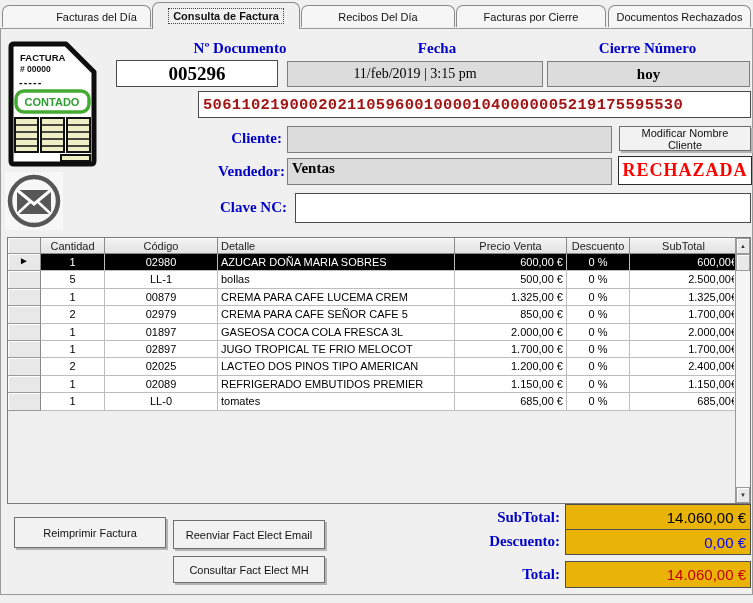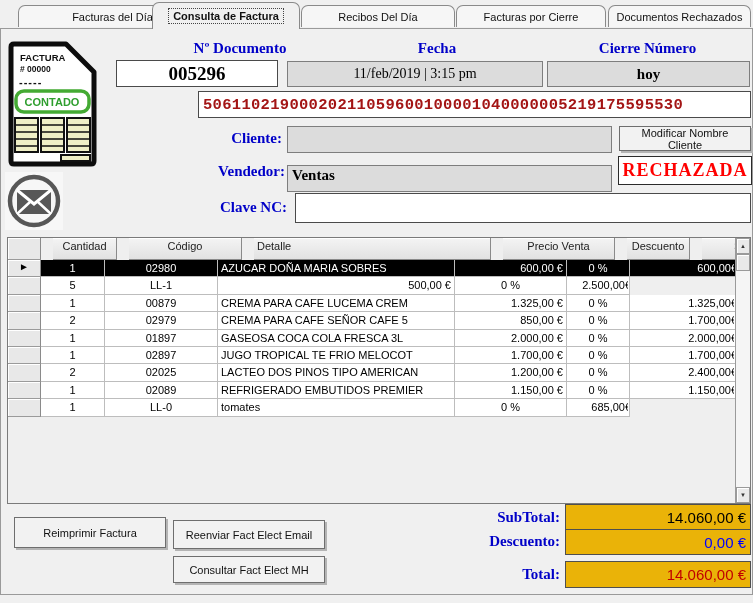--- a/index.html
+++ b/index.html
@@ -39,21 +39,21 @@
 
   
   .inv-icon{position:absolute;left:6px;top:38px;z-index:7;}
   .mail-icon{position:absolute;left:5px;top:172px;width:58px;height:58px;background:#f7f7f7;
              display:flex;align-items:center;justify-content:center;z-index:7;}
 
   
   .grid{position:absolute;left:7px;top:237px;width:744px;height:267px;box-sizing:border-box;
         border:1px solid #7a7a7a;background:#EFEFEF;z-index:7;overflow:hidden;}
   .grow{display:grid;grid-template-columns:33px 64px 113px 237px 112px 63px 106px;height:17.4px;}
-  .grow.head{height:22px;gap:12px;}
+  .grow.head{height:16px;}
   .cell{box-sizing:border-box;font-size:11px;line-height:16px;white-space:nowrap;overflow:hidden;
         border-right:1px solid #bdbdbd;border-bottom:1px solid #bdbdbd;background:#fff;
         padding:0 3px;color:#000;}
   .head .cell{background:linear-gradient(#F4F4F4,#E2E2E2);border-right:1px solid #8a8a8a;
         border-bottom:1px solid #8a8a8a;box-shadow:inset 0 1px 0 #fff;text-align:center;color:#222;}
   .head .c-det{text-align:left;}
   .cell.sel{background:#E8E8E8;border-right:1px solid #8a8a8a;border-bottom:1px solid #9a9a9a;
         box-shadow:inset 1px 1px 0 #fff;padding:0;text-align:center;}
   .c-cant,.c-cod,.c-des{text-align:center;}
   .c-pre,.c-sub{text-align:right;}
@@ -75,21 +75,21 @@
         border:1px solid #4f4f4f;display:flex;align-items:center;justify-content:flex-end;
         padding-right:4px;font-size:15px;z-index:7;}
   .tot-sub{color:#000;} .tot-desc{color:#0000FF;} .tot-total{color:#C00000;}
 </style>
 </head>
 <body>
 
 <div class="screen">
 
   <div class="panel"></div>
-  <div class="tab" style="left:18px;width:149px;padding-left:40px;">
+  <div class="tab" style="left:2px;width:149px;padding-left:40px;">
       <span class="tab-label">Facturas del Día</span>
     </div>
   <div class="tab active" style="left:152px;width:148px;">
       <span class="tab-label">Consulta de Factura</span>
     </div>
   <div class="tab" style="left:301px;width:154px;">
       <span class="tab-label">Recibos Del Día</span>
     </div>
   <div class="tab" style="left:456px;width:150px;">
       <span class="tab-label">Facturas por Cierre</span>
@@ -133,21 +133,21 @@
   <div class="fld" style="left:287px;top:61px;width:256px;height:26px;">11/feb/2019 | 3:15 pm</div>
   <div class="fld hoy" style="left:547px;top:61px;width:203px;height:26px;">hoy</div>
 
   <div class="fld white clave-num" style="left:198px;top:91px;width:553px;height:27px;font-family:Liberation Mono, monospace;">50611021900020211059600100001040000005219175595530</div>
 
   <div class="blue-label rt" style="left:170px;top:130px;width:112px;">Cliente:</div>
   <div class="fld left" style="left:287px;top:126px;width:325px;height:27px;"></div>
   <button class="winbtn" style="left:619px;top:126px;width:132px;height:25px;">Modificar Nombre Cliente</button>
 
   <div class="blue-label rt" style="left:160px;top:163px;width:125px;">Vendedor:</div>
-  <div class="fld left ventas" style="left:287px;top:158px;width:325px;height:27px;margin-top:7px;">Ventas</div>
+  <div class="fld left ventas" style="left:287px;top:158px;width:325px;height:27px;">Ventas</div>
   <div class="status-box" style="left:618px;top:156px;width:134px;height:29px;">RECHAZADA</div>
 
   <div class="blue-label rt" style="left:165px;top:199px;width:122px;">Clave NC:</div>
   <div class="fld white left" style="left:295px;top:193px;width:456px;height:30px;"></div>
 
   <div class="grid">
     <div class="grow head">
       <div class="cell sel"></div>
       <div class="cell c-cant">Cantidad</div>
       <div class="cell c-cod">Código</div>
@@ -163,20 +163,21 @@
       <div class="cell c-cod">02980</div>
       <div class="cell c-det">AZUCAR DOÑA MARIA SOBRES</div>
       <div class="cell c-pre">600,00 €</div>
       <div class="cell c-des">0 %</div>
       <div class="cell c-sub"><span>600,00</span><span class="cut-euro">€</span></div>
     </div>
         <div class="grow">
       <div class="cell sel"><span class="selarrow"></span></div>
       <div class="cell c-cant">5</div>
       <div class="cell c-cod">LL-1</div>
+      <div class="cell c-det">bollas</div>
       <div class="cell c-pre">500,00 €</div>
       <div class="cell c-des">0 %</div>
       <div class="cell c-sub"><span>2.500,00</span><span class="cut-euro">€</span></div>
     </div>
         <div class="grow">
       <div class="cell sel"><span class="selarrow"></span></div>
       <div class="cell c-cant">1</div>
       <div class="cell c-cod">00879</div>
       <div class="cell c-det">CREMA PARA CAFE  LUCEMA CREM</div>
       <div class="cell c-pre">1.325,00 €</div>
@@ -226,20 +227,21 @@
       <div class="cell c-det">REFRIGERADO EMBUTIDOS PREMIER</div>
       <div class="cell c-pre">1.150,00 €</div>
       <div class="cell c-des">0 %</div>
       <div class="cell c-sub"><span>1.150,00</span><span class="cut-euro">€</span></div>
     </div>
         <div class="grow">
       <div class="cell sel"><span class="selarrow"></span></div>
       <div class="cell c-cant">1</div>
       <div class="cell c-cod">LL-0</div>
       <div class="cell c-det">tomates</div>
+      <div class="cell c-pre">685,00 €</div>
       <div class="cell c-des">0 %</div>
       <div class="cell c-sub"><span>685,00</span><span class="cut-euro">€</span></div>
     </div>
       </div>
     <div class="vscroll">
       <div class="sbtn" style="top:0;">▲</div>
       <div class="sthumb"></div>
       <div class="sbtn" style="bottom:0;">▼</div>
     </div>
   </div>

